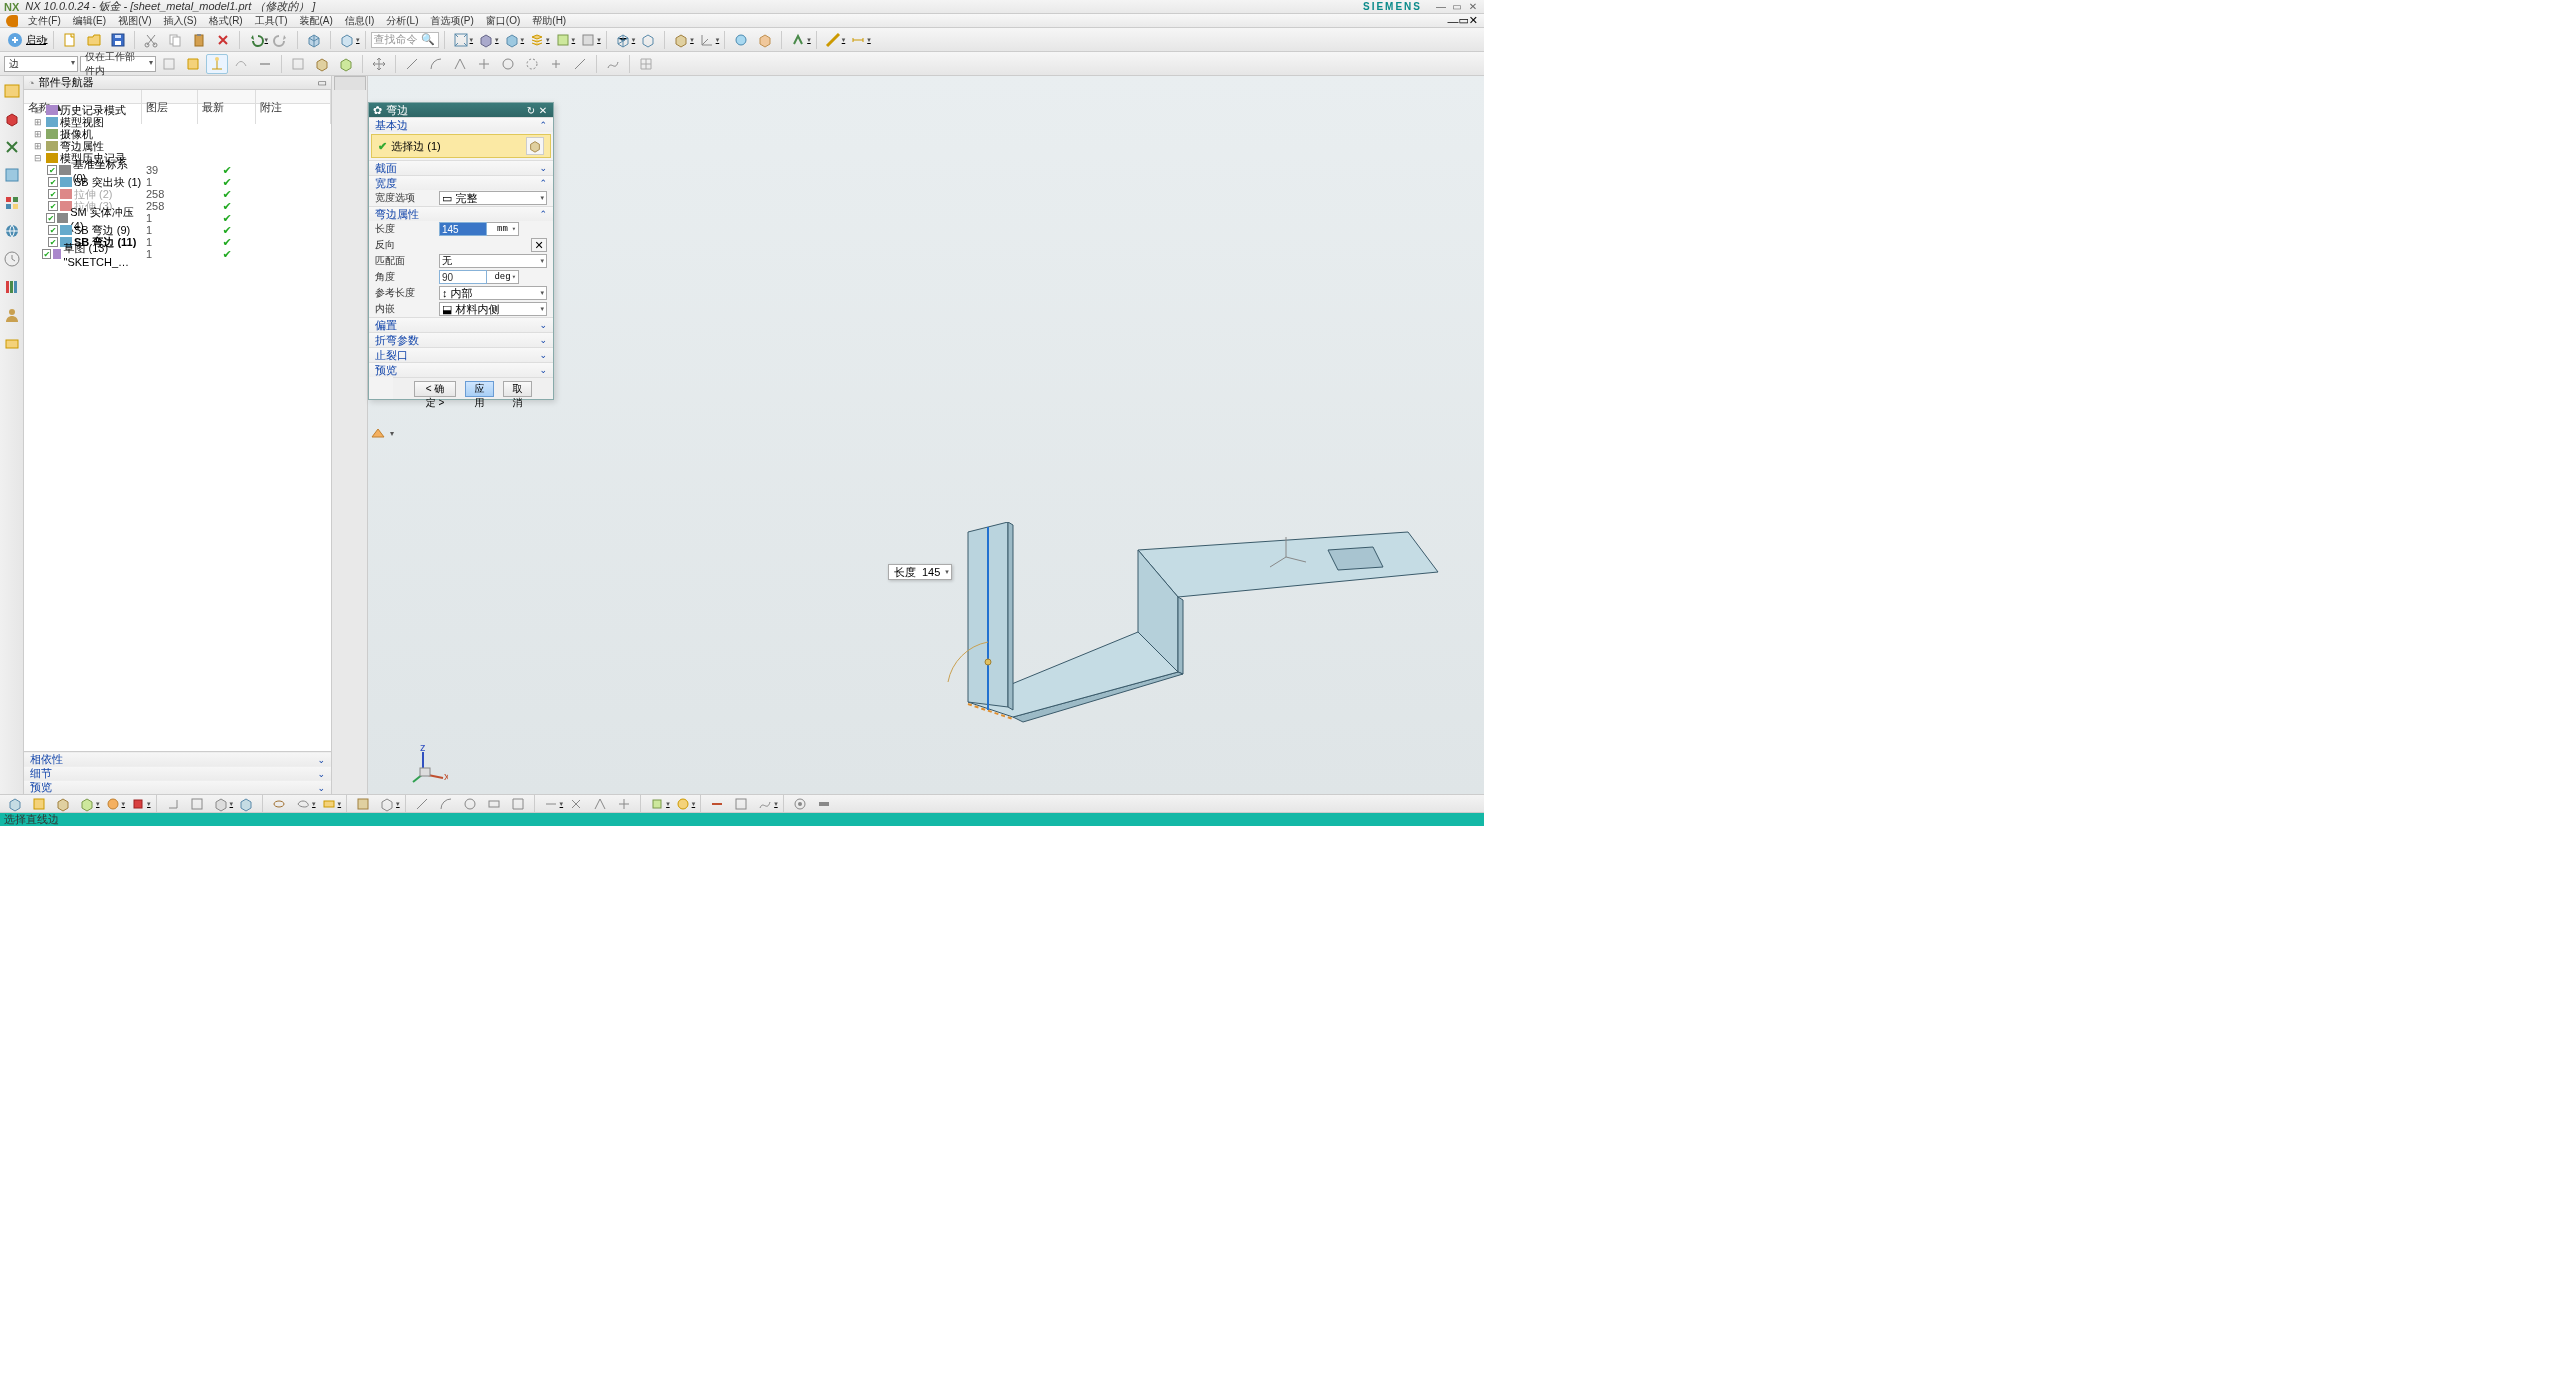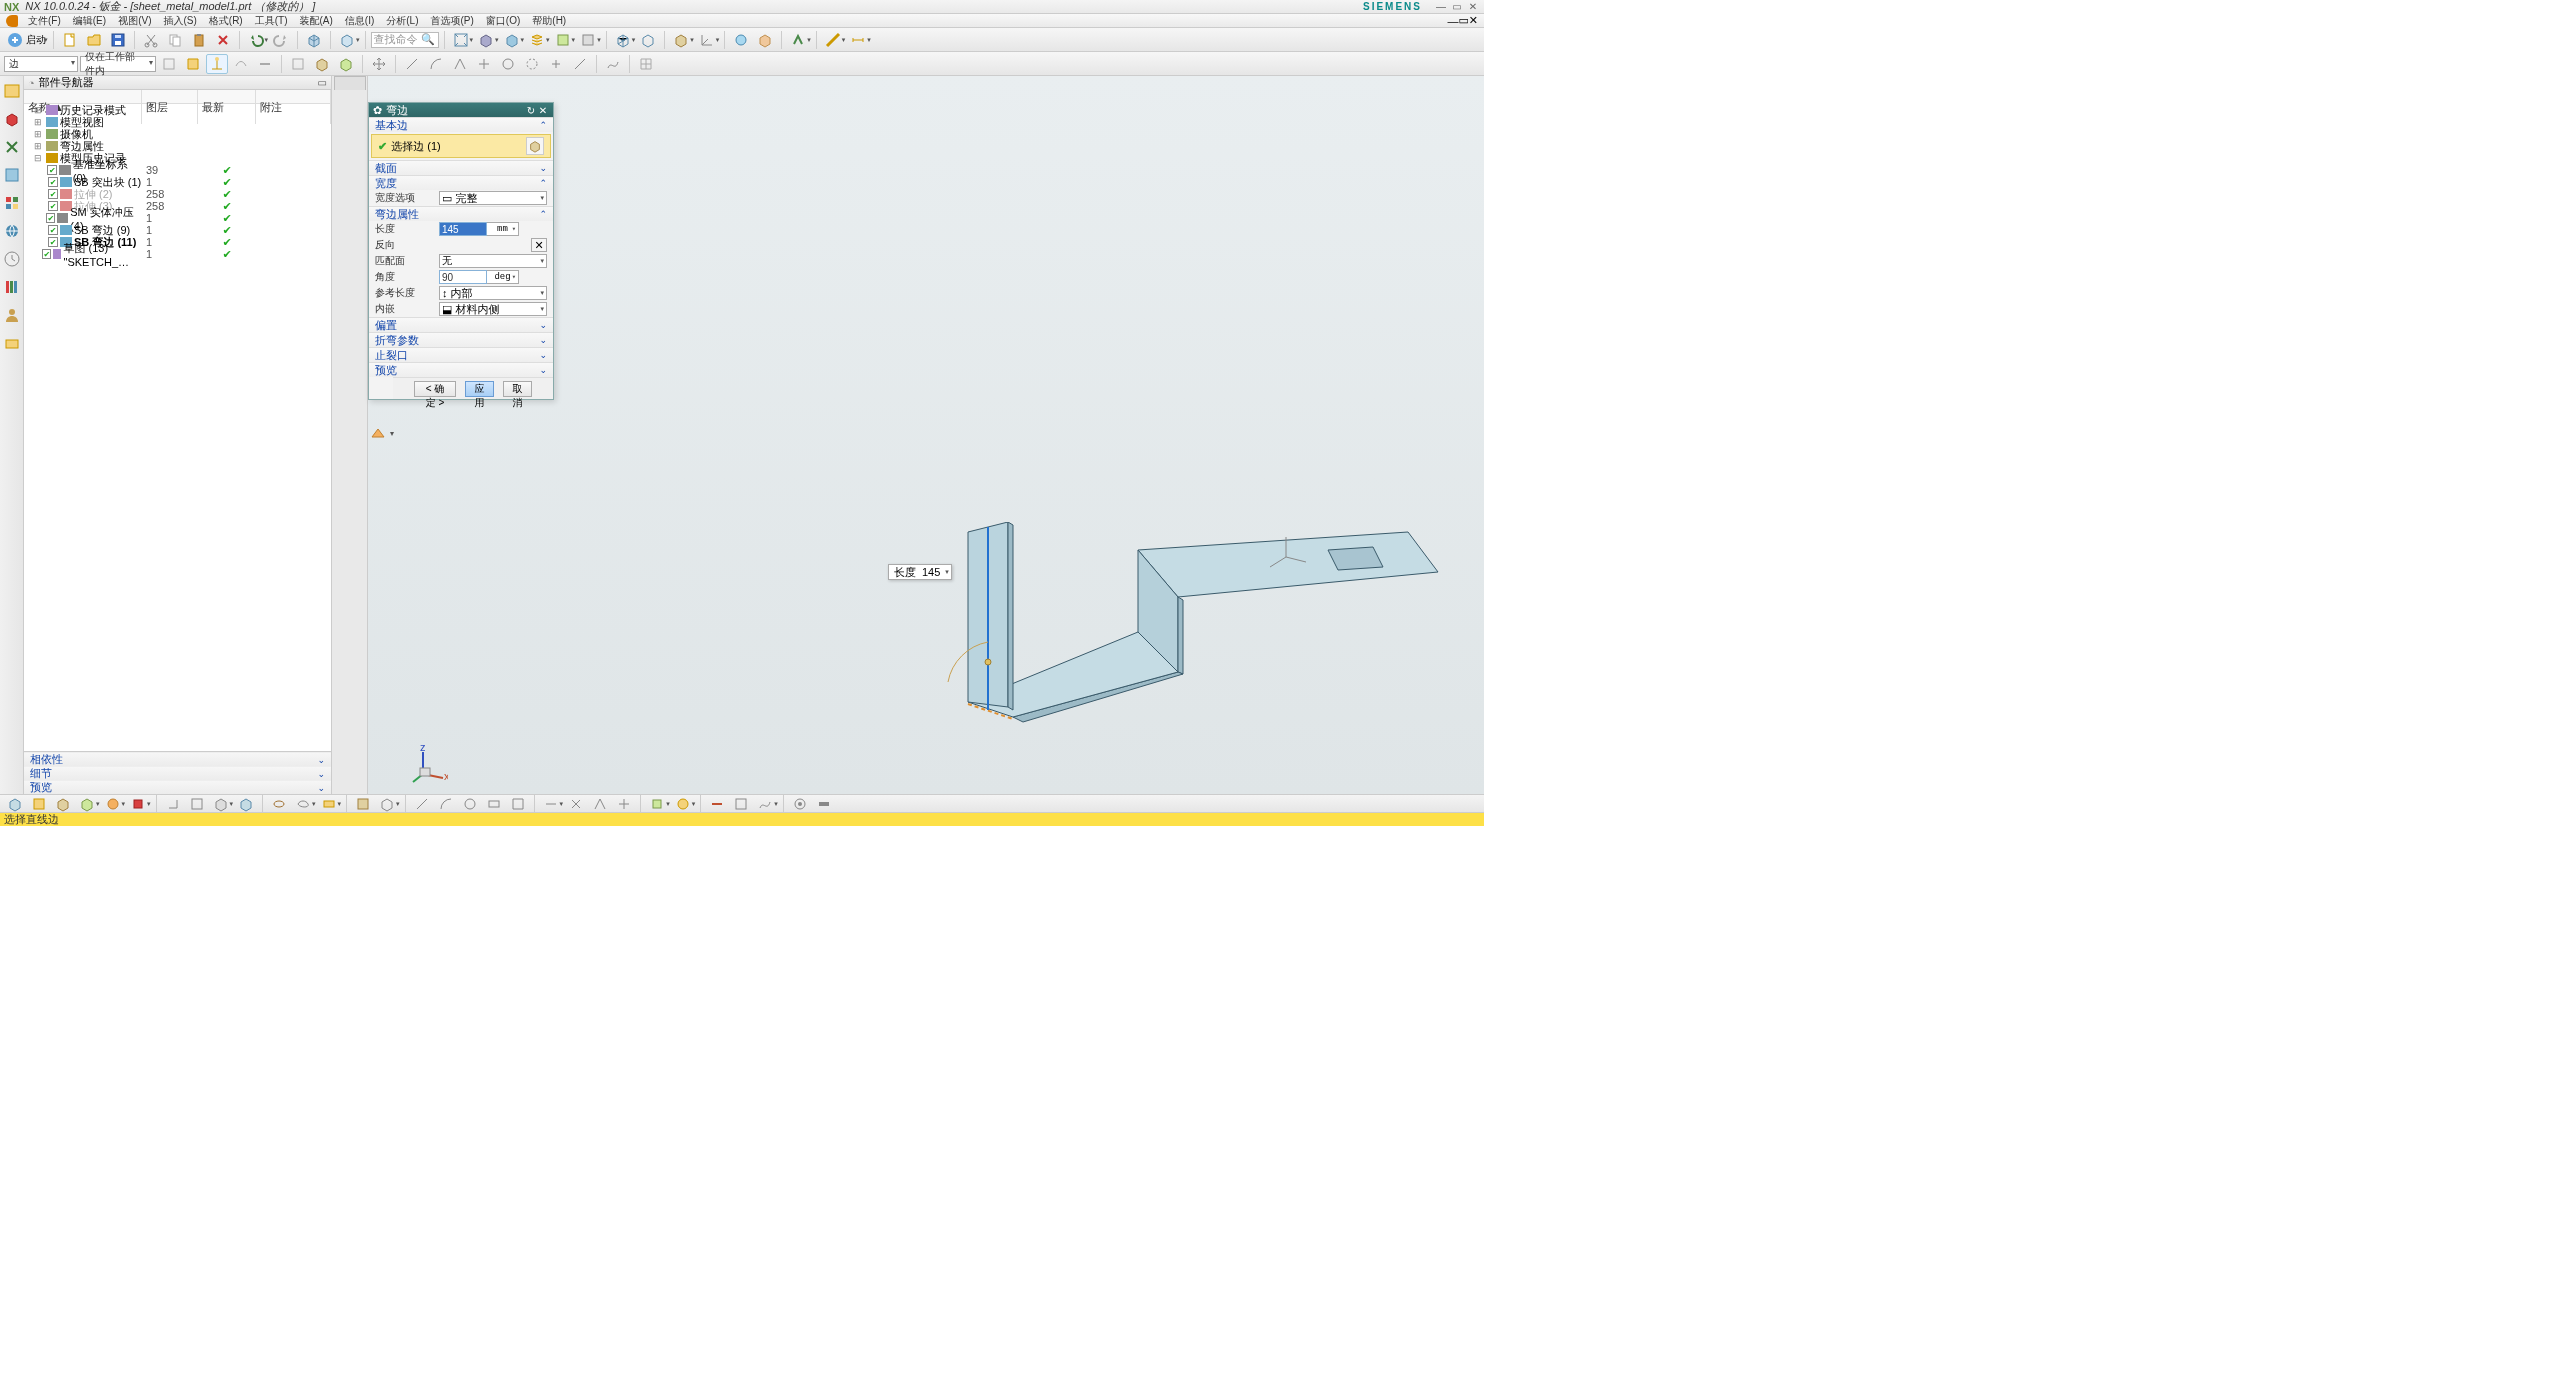--- a/index.html
+++ b/index.html
@@ -18,21 +18,21 @@
 
 .menubar { height: 14px; background: linear-gradient(#f8f8f8,#eaeaea); display: flex; align-items: center; padding: 0 6px; border-bottom: 1px solid #ccc; gap: 0; }
 .menubar .mitem { padding: 0 6px; font-size: 10px; color: #333; }
 .menubar .mstart { width: 12px; height: 12px; background: #d97a00; border-radius: 6px 2px 2px 6px; margin-right: 4px; }
 
 
 .toolbar1 { height: 24px; display: flex; align-items: center; gap: 2px; padding: 0 4px; background: linear-gradient(#f6f6f6,#e6e6e6); border-bottom: 1px solid #ccc; }
 .tbtn { width: 22px; height: 20px; border: 1px solid transparent; border-radius: 2px; display: flex; align-items: center; justify-content: center; }
 .tbtn svg { width: 16px; height: 16px; }
 .tsep { width: 1px; height: 18px; background: #ccc; margin: 0 3px; }
-.tdrop { display: flex; align-items: center; }
+.tdrop { display: flex; align-items: center; text-decoration: underline; }
 .tdrop .arrow { font-size: 7px; color: #555; margin-left: -2px; }
 .searchbox { width: 68px; height: 16px; border: 1px solid #bbb; background: #fff; display: flex; align-items: center; padding: 0 2px; font-size: 10px; color: #999; }
 .searchbox .mag { margin-left: auto; }
 
 
 .toolbar2 { height: 24px; display: flex; align-items: center; gap: 2px; padding: 0 4px; background: linear-gradient(#f6f6f6,#e6e6e6); border-bottom: 1px solid #ccc; }
 .combo { height: 16px; border: 1px solid #aaa; background: #fff; font-size: 10px; padding: 0 14px 0 4px; position: relative; color: #333; display: flex; align-items: center; }
 .combo::after { content: "▾"; position: absolute; right: 2px; top: 1px; font-size: 8px; color: #555; }
 
 
@@ -101,21 +101,21 @@
 .lentag .lv { padding: 0 3px; }
 .lentag::after { content: "▾"; font-size: 7px; color: #555; margin-left: 2px; }
 
 
 .model { position: absolute; left: 560px; top: 446px; width: 520px; height: 240px; }
 
 
 .bottombar { height: 18px; background: linear-gradient(#f4f4f4,#e6e6e6); border-top: 1px solid #ccc; display: flex; align-items: center; gap: 2px; padding: 0 4px; }
 
 
-.statusbar { height: 14px; background: #fde047; border-top: 1px solid #ccc; font-size: 10px; padding: 4px 4px; display: flex; align-items: center; color: #333; }
+.statusbar { height: 14px; background: #14b8a6; border-top: 1px solid #ccc; font-size: 10px; padding: 4px 4px; display: flex; align-items: center; color: #333; }
 
 
 .minitool { position: absolute; left: 0; top: 322px; width: 30px; height: 18px; display:flex; align-items:center; gap:2px; }
 
 
 .dlgwrap { position: absolute; left: 0; top: 26px; }
 
 </style>
 </head>
 <body>

